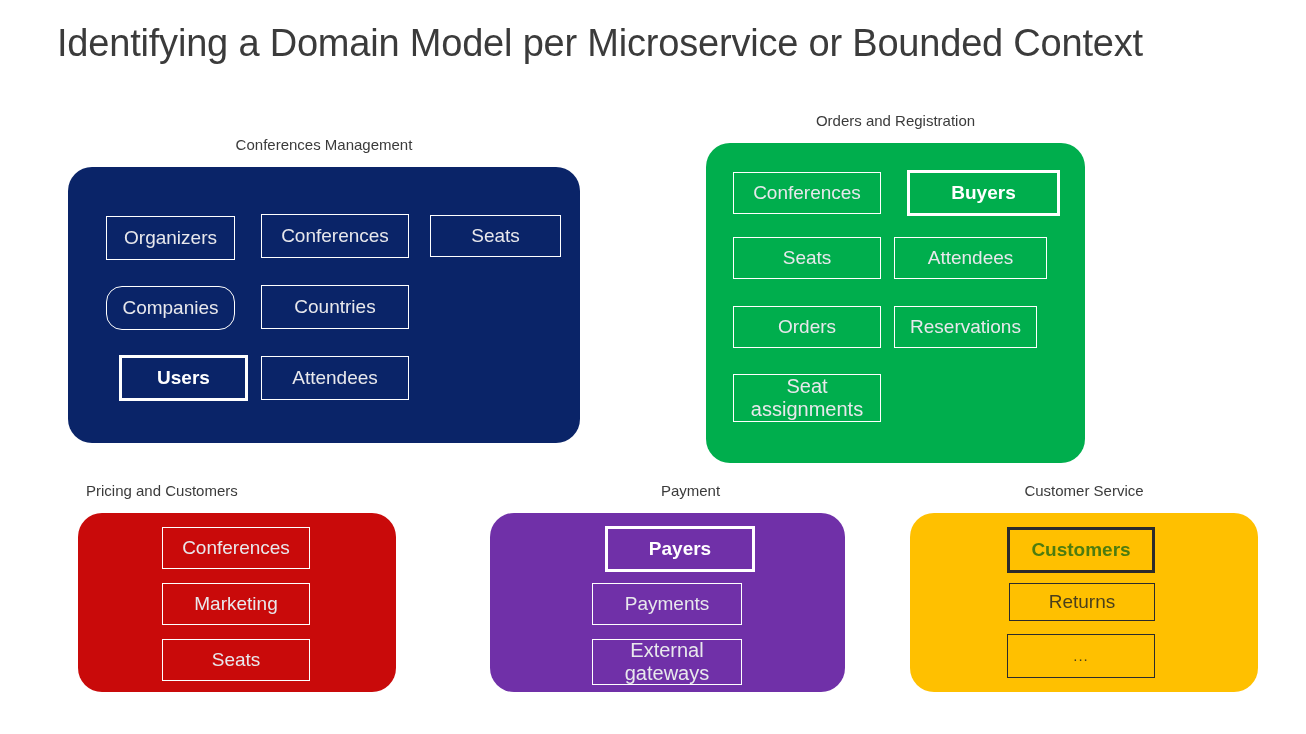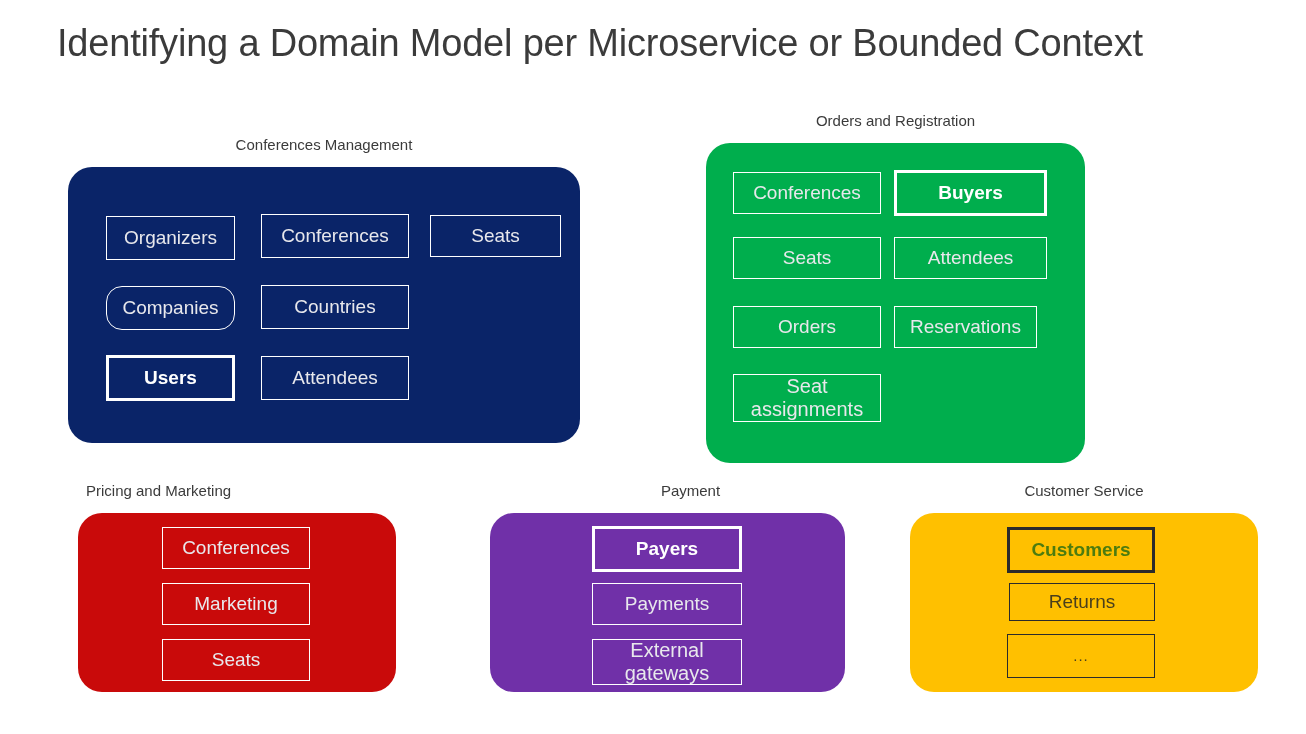--- a/index.html
+++ b/index.html
@@ -67,20 +67,21 @@
   }
   .entity-box.light {
     border-color: #ffffff;
     color: #e8e8ec;
     border-width: 1.4px;
   }
   .entity-box.light.aggregate-root {
     border-width: 3.2px;
     color: #ffffff;
     font-weight: bold;
+    margin-left: 13px;
   }
   .entity-box.dark {
     border-color: #2b2b2b;
     color: #4a3f1c;
     border-width: 1.4px;
   }
   .entity-box.dark.aggregate-root {
     border-width: 3.6px;
     color: #4d7c0f;
     font-weight: bold;
@@ -156,21 +157,21 @@
   <div class="entity-box light" style="left:188px; top:194px; width:143px; height:42px;">
     <span class="entity-label">Reservations</span>
   </div>
 
   <div class="entity-box light two-line" style="left:27px; top:262px; width:148px; height:48px;">
     <span class="entity-label">Seat assignments</span>
   </div>
 </div>
 
 <div class="context-group" style="left:78px; top:482px; width:318px; height:210px;">
-  <div class="context-caption" style="text-align:left; left:8px;">Pricing and Marketing</div>
+  <div class="context-caption" style="text-align:left; left:8px;">Pricing and Customers</div>
   <div class="context-panel" style="left:0; top:31px; width:318px; height:179px; background:#c90a0a;"></div>
 
   <div class="entity-box light" style="left:84px; top:45px; width:148px; height:42px;">
     <span class="entity-label">Conferences</span>
   </div>
   <div class="entity-box light" style="left:84px; top:101px; width:148px; height:42px;">
     <span class="entity-label">Marketing</span>
   </div>
   <div class="entity-box light" style="left:84px; top:157px; width:148px; height:42px;">
     <span class="entity-label">Seats</span>

